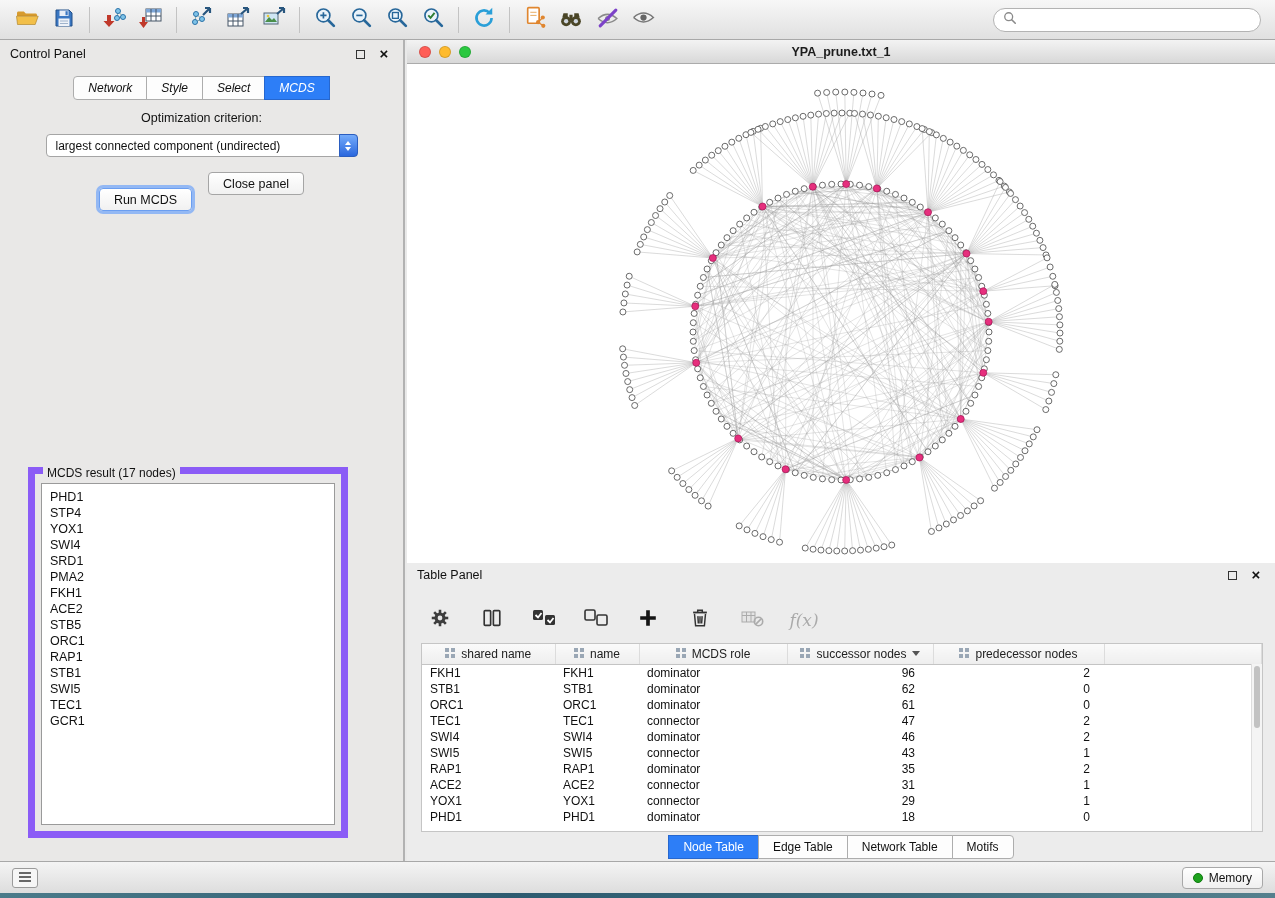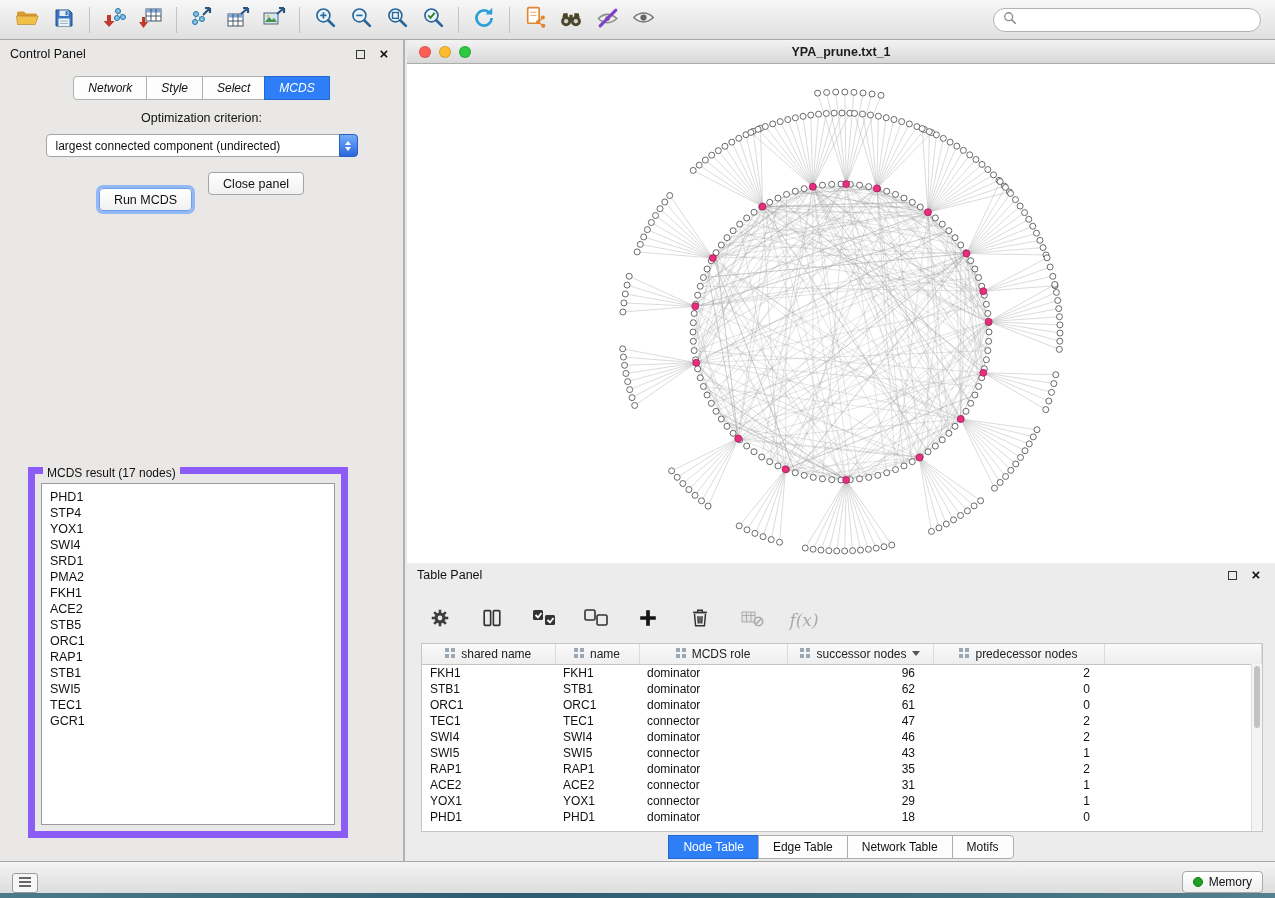--- a/index.html
+++ b/index.html
@@ -77,21 +77,21 @@
   td.c4 { text-align:right; padding-right:14px; }
   .caret-down { width:0; height:0; border-left:4px solid transparent; border-right:4px solid transparent; border-top:5px solid #555; }
   .vscroll { position:absolute; right:0; top:20px; bottom:0; width:11px; background:#f4f4f4; border-left:1px solid #ddd; }
   .vthumb { position:absolute; left:2px; right:2px; top:2px; height:62px; background:#c2c2c2; border-radius:4px; }
 
   .table-tabs { position:absolute; left:0; right:0; top:272px; display:flex; justify-content:center; }
 
   
   .status-bar { position:absolute; left:0; right:0; bottom:5px; height:32px;
     background:linear-gradient(#f4f4f4,#dddddd); border-top:1px solid #a8a8a8;
-    display:flex; align-items:flex-end; padding:0 12px; }
+    display:flex; align-items:center; padding:0 12px; }
   .panels-btn { width:26px; height:20px; border:1px solid #9a9a9a; border-radius:3px; background:#f6f6f6;
     display:flex; align-items:center; justify-content:center; }
   .status-spacer { flex:1; }
   .memory-btn { height:22px; padding:0 10px; background:linear-gradient(#fff,#efefef); border:1px solid #a8a8a8;
     border-radius:4px; display:flex; align-items:center; gap:6px; font-size:12px; color:#111; }
   .mem-dot { width:10px; height:10px; border-radius:50%; background:#1ea21e; border:1px solid #0f7a0f; }
   .desktop-sliver { position:absolute; left:0; right:0; bottom:0; height:5px;
     background:linear-gradient(90deg,#4b7b8a,#2d5b70 40%,#3c6b7c 70%,#55808d); }
 </style>
 </head>

